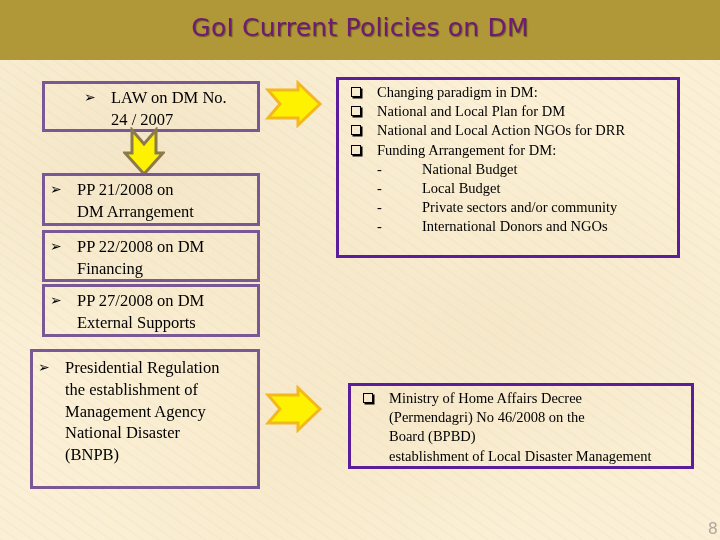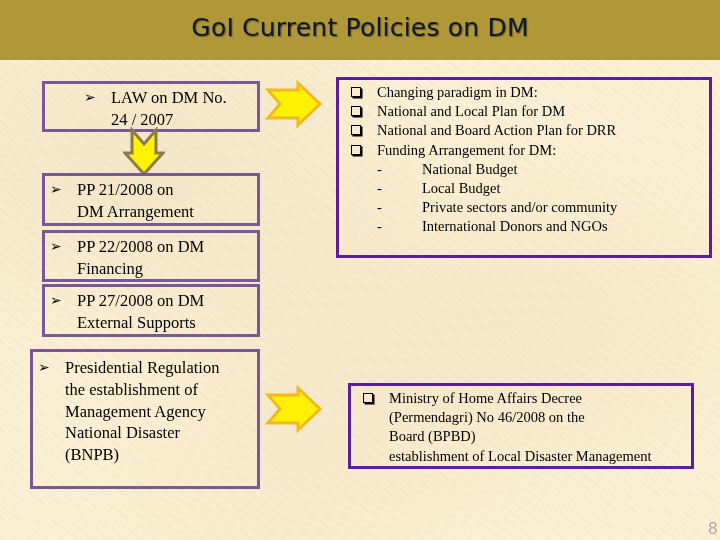--- a/index.html
+++ b/index.html
@@ -14,21 +14,21 @@
       font-family: "Liberation Serif", "DejaVu Serif", serif;
       color: #000;
     }
     .title-bar {
       position: absolute; left: 0; top: 0; width: 720px; height: 60px;
       background: #b09838;
       display: flex; align-items: center; justify-content: center;
     }
     .title-text {
       font-family: "DejaVu Sans", "Liberation Sans", sans-serif;
-      color: #0f172a; font-size: 25px; letter-spacing: 0.2px;
+      color: #701a75; font-size: 25px; letter-spacing: 0.2px;
       text-shadow: 1px 1px 1px rgba(60,50,20,0.6);
       margin-top: -6px;
     }
     .lbox {
       position: absolute; box-sizing: border-box;
       border: 3px solid #7a5896; background: transparent;
       font-size: 16.5px; line-height: 22px;
     }
     .lbox .item { position: relative; padding-left: 32px; }
     .lbox .bullet {
@@ -107,32 +107,32 @@
 </div>
 
 <svg class="arrow" style="left:265px; top:80px;" width="58" height="48" viewBox="0 0 58 48">
   <polygon points="3,10 33,10 33,3 55,24 33,45 33,38 3,38 15,24" fill="#fff200" stroke="#f2b81e" stroke-width="3" stroke-linejoin="miter"></polygon>
 </svg>
 
 <svg class="arrow" style="left:265px; top:385px;" width="58" height="48" viewBox="0 0 58 48">
   <polygon points="3,10 33,10 33,3 55,24 33,45 33,38 3,38 15,24" fill="#fff200" stroke="#f2b81e" stroke-width="3" stroke-linejoin="miter"></polygon>
 </svg>
 
-<div class="rbox" style="left:336px; top:77px; width:376px; height:181px; padding:3px 0 0 8px;">
+<div class="rbox" style="left:336px; top:77px; width:344px; height:181px; padding:3px 0 0 8px;">
   <div class="row">
     <span class="sq"></span>
     <span>Changing paradigm in DM:</span>
   </div>
   <div class="row">
     <span class="sq"></span>
     <span>National and Local Plan for DM</span>
   </div>
   <div class="row">
     <span class="sq"></span>
-    <span>National and Board Action Plan for DRR</span>
+    <span>National and Local Action NGOs for DRR</span>
   </div>
   <div class="row">
     <span class="sq"></span>
     <span>Funding Arrangement for DM:</span>
   </div>
   <div class="sub">
     <span class="dash">-</span>
     <span>National Budget</span>
   </div>
   <div class="sub">

